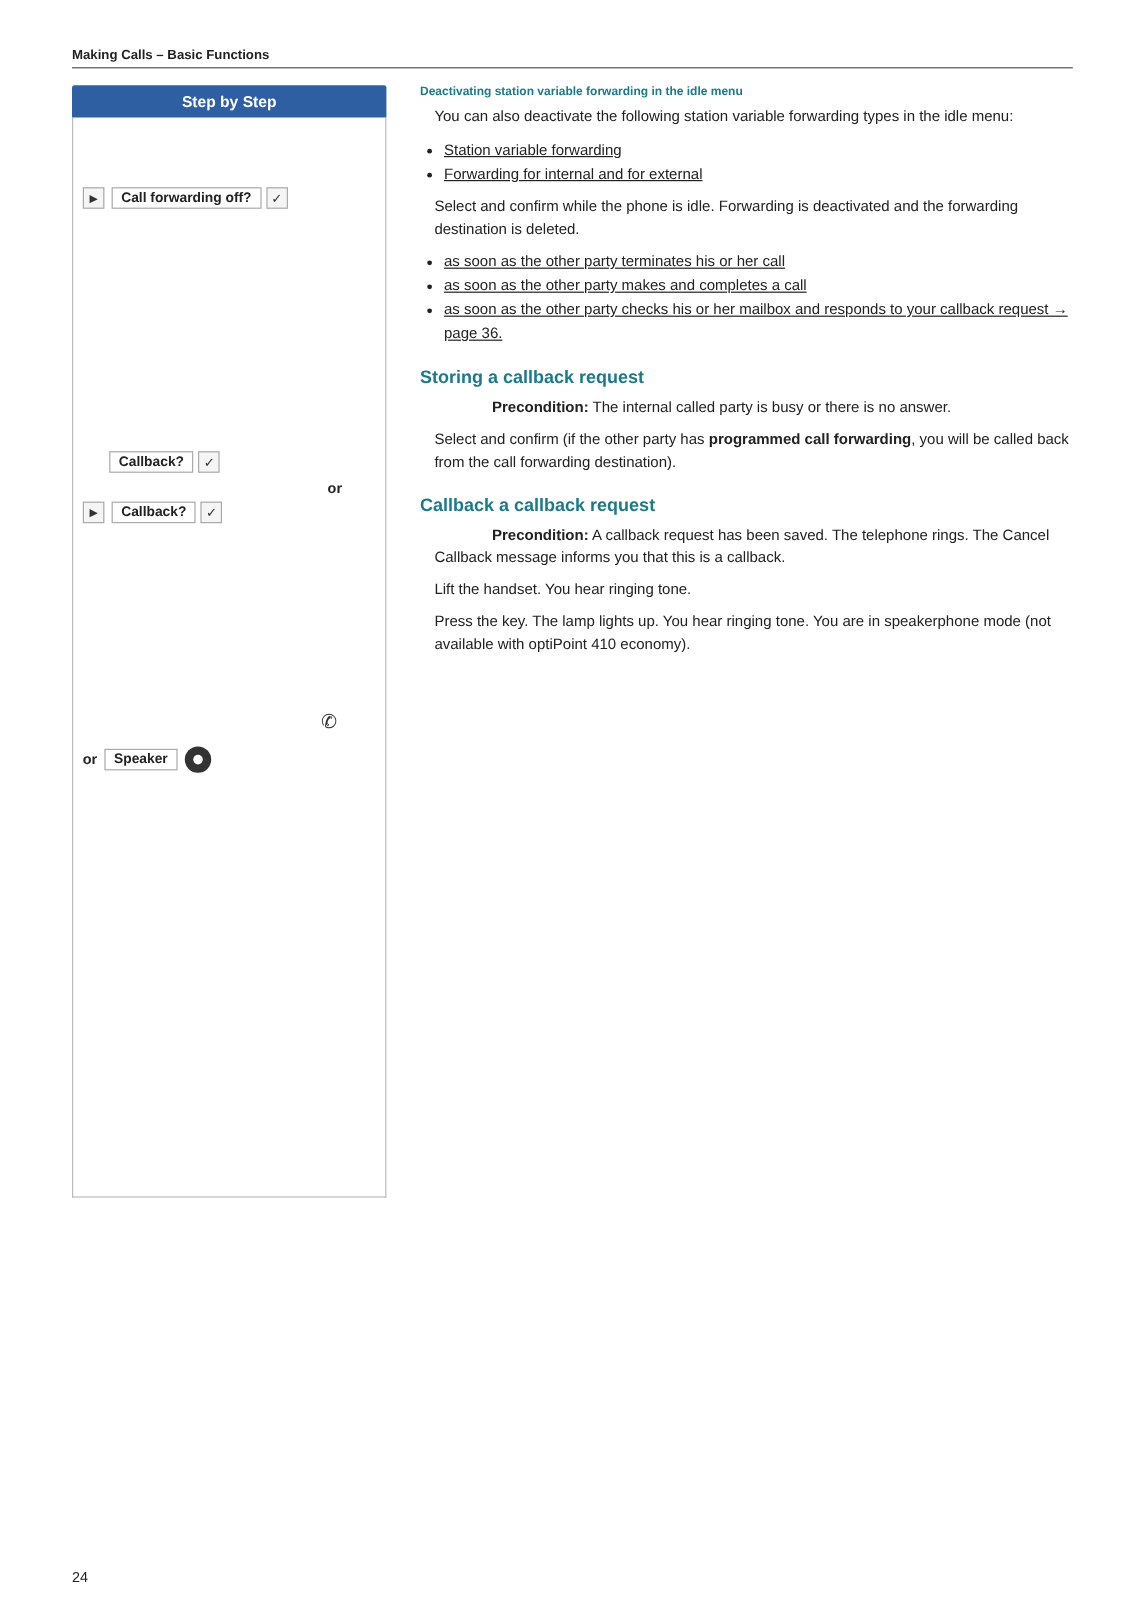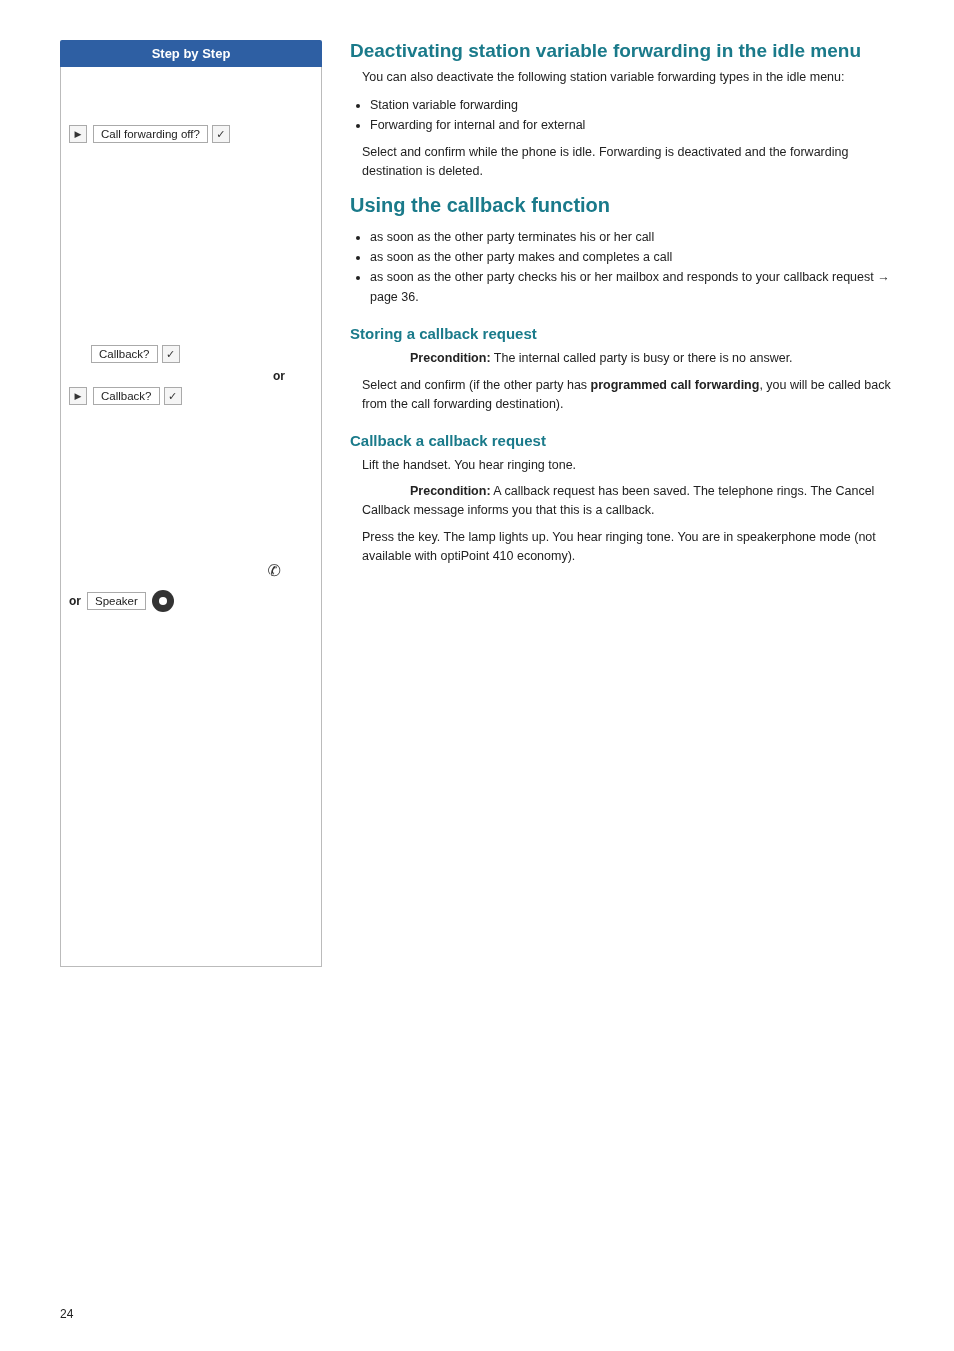--- a/index.html
+++ b/index.html
@@ -69,20 +69,21 @@
       gap: 4px;
     }
 
     .ui-label-box {
       border: 1px solid #aaa;
       padding: 2px 7px;
       font-size: 11.5px;
       background: #fff;
       white-space: nowrap;
       color: #222;
+      font-weight: bold;
     }
 
     .ui-play-icon {
       display: inline-flex;
       align-items: center;
       justify-content: center;
       width: 18px;
       height: 18px;
       border: 1px solid #aaa;
       margin-right: 2px;
@@ -167,21 +168,21 @@
       color: #1a7a8a;
       font-size: 15px;
       font-weight: bold;
       margin-bottom: 7px;
       margin-top: 18px;
     }
 
     .bold-heading {
       font-weight: bold;
       color: #1a7a8a;
-      font-size: 19px;
+      font-size: 10px;
       margin-bottom: 6px;
     }
 
     p {
       font-size: 12.5px;
       line-height: 1.5;
       color: #222;
       margin-bottom: 8px;
       margin-left: 12px;
     }
@@ -189,20 +190,21 @@
     ul {
       padding-left: 20px;
       margin-bottom: 8px;
     }
 
     ul li {
       font-size: 12.5px;
       line-height: 1.6;
       list-style-type: disc;
       color: #222;
+      text-decoration: underline;
     }
 
     .precondition-label {
       font-weight: bold;
       font-size: 12.5px;
       padding-left: 48px;
     }
 
     .bold-inline {
       font-weight: bold;
@@ -229,20 +231,23 @@
 
     .spacer-xl {
       height: 120px;
     }
   </style>
 </head>
 <body>
 
 <div class="page">
 
+  <div class="page-header">
+    <span>Making Calls – Basic Functions</span>
+  </div>
 
   <div class="main-layout">
 
     <div class="left-col">
       <div class="step-by-step-box">
         <span>Step by Step</span>
       </div>
       <div class="left-col-body">
 
         <div class="ui-row" style="margin-top: 48px;">
@@ -310,23 +315,20 @@
         </li>
         <li>
           <span>Forwarding for internal and for external</span>
         </li>
       </ul>
 
       <p>
         <span>Select and confirm while the phone is idle. Forwarding is deactivated and the forwarding destination is deleted.</span>
       </p>
 
-      <div class="section-title-teal">
-        <span>Using the callback function</span>
-      </div>
 
 
       <ul>
         <li>
           <span>as soon as the other party terminates his or her call</span>
         </li>
         <li>
           <span>as soon as the other party makes and completes a call</span>
         </li>
         <li>
@@ -346,26 +348,26 @@
 
       <p>
         <span>Select and confirm (if the other party has </span><span class="bold-inline">programmed call forwarding</span><span>, you will be called back from the call forwarding destination).</span>
       </p>
 
       <div class="sub-section-title-teal">
         <span>Callback a callback request</span>
       </div>
 
       <p>
-        <span>Lift the handset. You hear ringing tone.</span>
-      </p>
-
-      <p>
         <span class="precondition-label">Precondition:</span>
         <span>A callback request has been saved. The telephone rings. The Cancel Callback message informs you that this is a callback.</span>
+      </p>
+
+      <p>
+        <span>Lift the handset. You hear ringing tone.</span>
       </p>
 
       <p>
         <span>Press the key. The lamp lights up. You hear ringing tone. You are in speakerphone mode (not available with optiPoint 410 economy).</span>
       </p>
 
     </div>
   </div>
 
   <div class="page-number">

